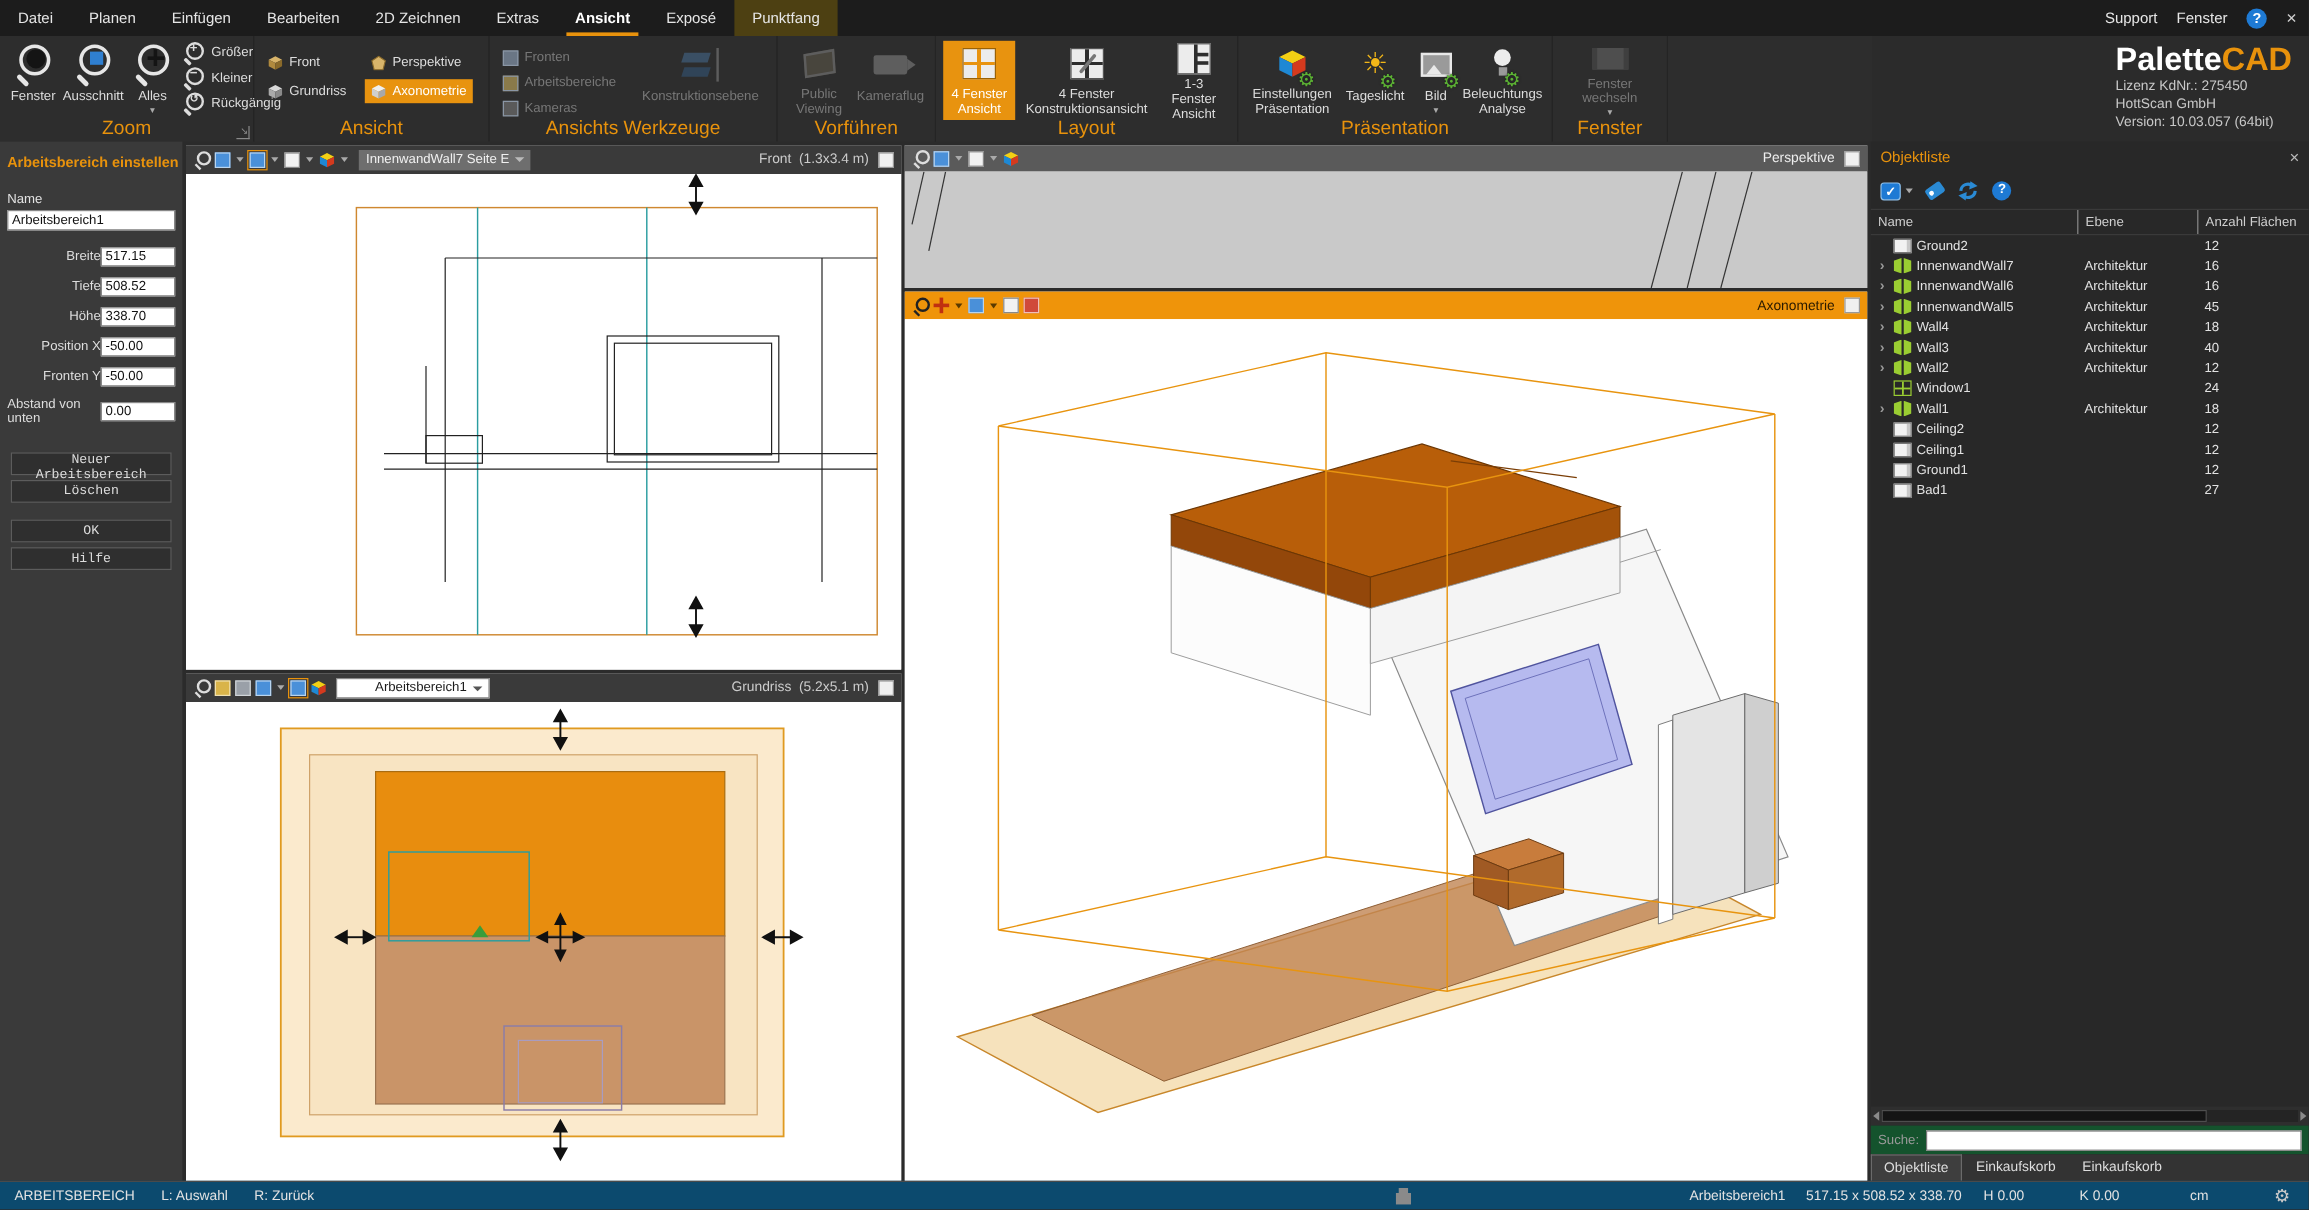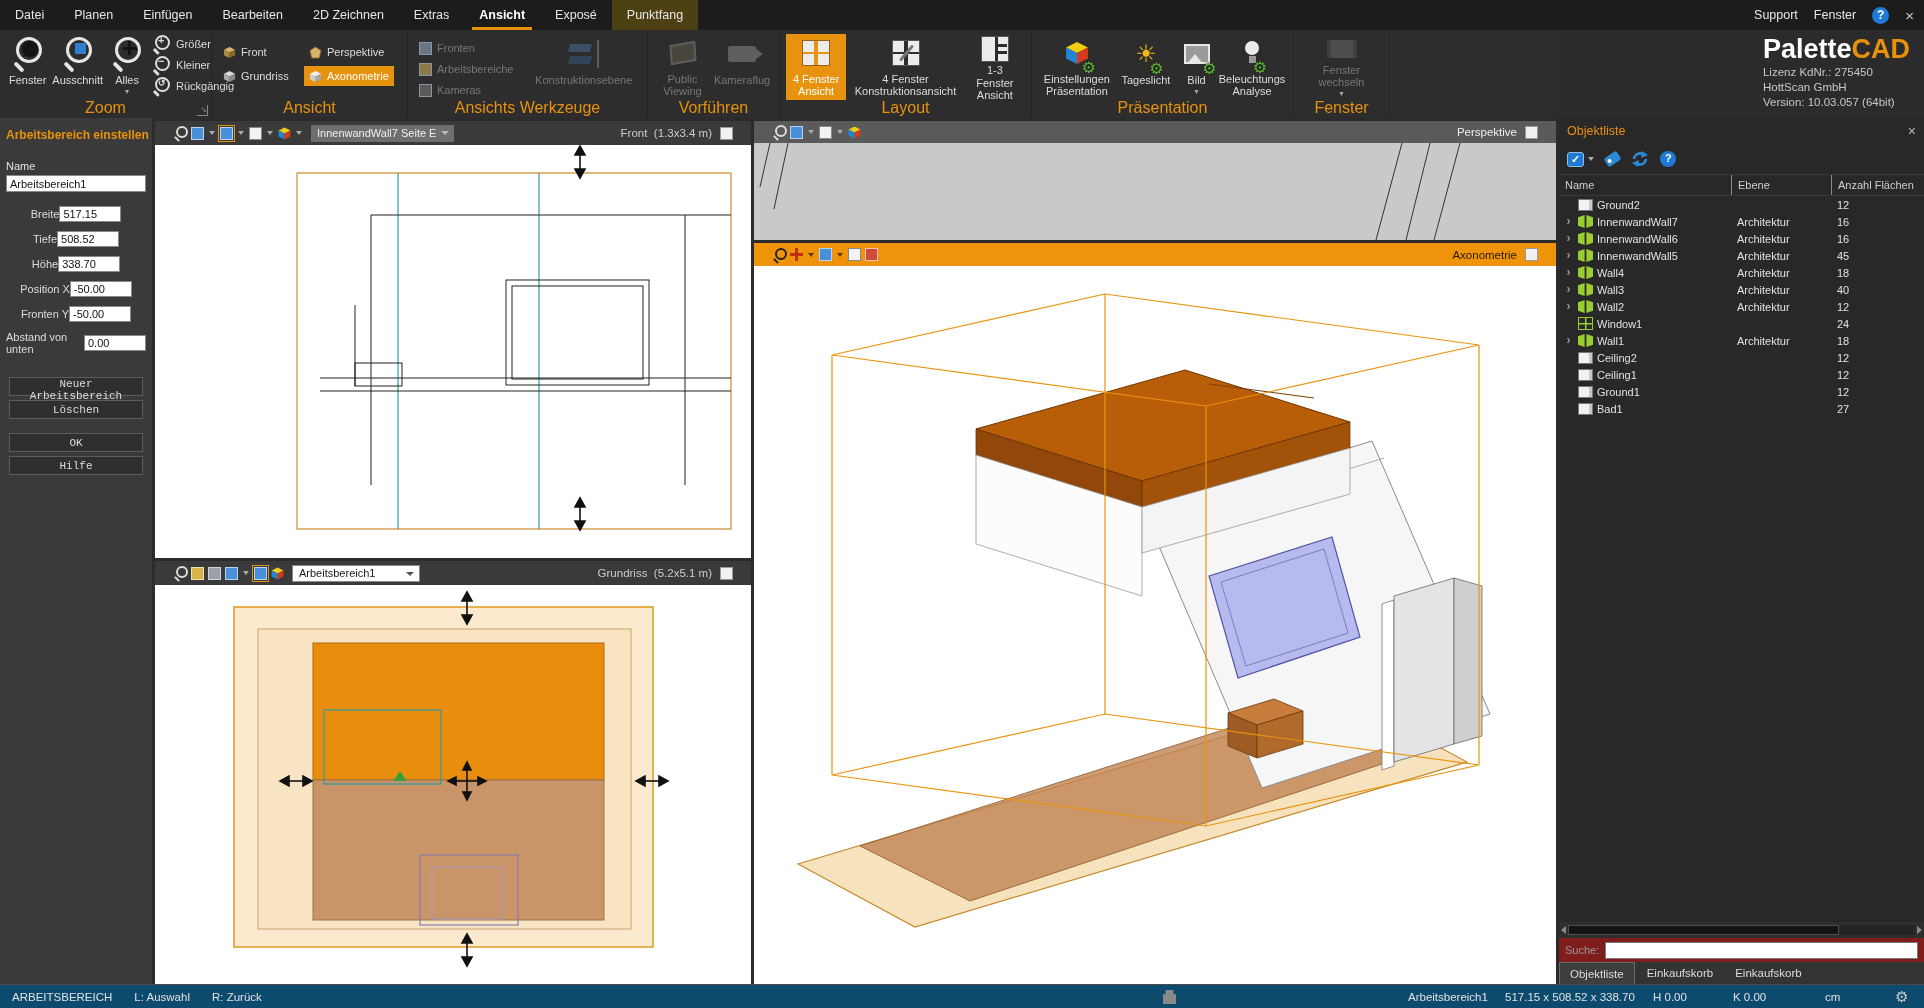--- a/index.html
+++ b/index.html
@@ -110,33 +110,33 @@
   .brand .logo .w { color:#fff; } .brand .logo .o { color:#e8920c; }
   .brand .sub { font-size:11.5px; color:#c8c8c8; margin-top:3px; }
 
   
   .lpanel { position:absolute; left:0; top:118px; width:152px; height:866px; background:#3a3a3a;
     padding:6px 6px; font-size:11px; }
   .lpanel h2 { font-size:12px; color:#e8920c; font-weight:bold; margin:4px 0 18px 0; white-space:nowrap; }
   .lpanel label { color:#e2e2e2; display:block; }
   .name-input { width:140px; height:17px; border:1px solid #888; background:#fff; color:#111;
     font-size:11px; padding:0 3px; margin-top:3px; }
-  .frow { display:flex; align-items:center; justify-content:center; margin-top:9px; }
+  .frow { display:flex; align-items:center; justify-content:flex-end; margin-top:9px; }
   .frow input { width:62px; height:16px; border:1px solid #888; background:#fff; color:#111;
     font-size:11px; padding:0 3px; text-align:left; }
   .fields { margin-top:14px; }
   .lbtns { margin-top:22px; display:flex; flex-direction:column; align-items:center; gap:4px; }
   .lbtn { width:134px; height:19px; background:#2f2f2f; border:1px solid #5c5c5c; color:#ddd;
     font-size:11px; font-family:Liberation Mono, monospace; }
   .lbtn.gap { margin-top:10px; }
 
   
   .vp { position:absolute; background:#fff; }
   .vp-toolbar { height:24px; background:#3a3a3a; display:flex; align-items:center; gap:4px;
-    padding:0 18px; font-size:11.5px; color:#ccc; }
+    padding:0 6px; font-size:11.5px; color:#ccc;text-align:right; }
   .vp-title-right { margin-left:auto; display:flex; align-items:center; gap:8px; white-space:nowrap; }
   .vp-check { width:13px; height:13px; background:#f0f0f0; border:1px solid #999; flex:0 0 13px; }
   .vp-body { position:relative; background:#fff; overflow:hidden; }
   .tb-mag { position:relative; width:14px; height:14px; flex:0 0 14px; }
   .tb-mag::before { content:""; position:absolute; top:0; left:3px; width:8px; height:8px;
     border:2px solid #ddd; border-radius:50%; }
   .tb-mag::after { content:""; position:absolute; left:1px; bottom:0; width:6px; height:2px;
     background:#ddd; transform:rotate(45deg); }
   .tb-mag.dark::before { border-color:#222; } .tb-mag.dark::after { background:#222; }
   .tb-pane { width:13px; height:13px; background:#4a90d9; border:1px solid #b9d4ee; flex:0 0 13px; }
@@ -202,21 +202,21 @@
     linear-gradient(#9acd32,#9acd32) 50% 0/1.5px 100% no-repeat,
     linear-gradient(#9acd32,#9acd32) 0 50%/100% 1.5px no-repeat; }
   .row-icon.slab { width:13px; height:12px; background:#f2f2f2; border:1px solid #777;
     box-shadow:inset -3px 0 0 #c9c9c9; }
   .rp-scroll { height:16px; display:flex; align-items:center; background:#2e2e2e; padding:0 2px; gap:2px; }
   .sc-ar { width:0; height:0; border-top:4px solid transparent; border-bottom:4px solid transparent; }
   .sc-ar.l { border-right:5px solid #8a8a8a; }
   .sc-ar.r { border-left:5px solid #8a8a8a; }
   .sc-track { flex:1; height:10px; background:#242424; position:relative; }
   .sc-thumb { position:absolute; left:0; top:0; height:10px; width:78%; background:#141414; border:1px solid #4e4e4e; }
-  .rp-search { height:24px; display:flex; align-items:center; gap:6px; padding:0 6px; background:#7f1d1d; }
+  .rp-search { height:24px; display:flex; align-items:center; gap:6px; padding:0 6px; background:#14532d; }
   .rp-search label { color:#9a9a9a; }
   .rp-search input { flex:1; height:17px; border:1px solid #777; background:#fff; color:#111; font-size:11px; padding:0 3px; }
   .rp-tabs { height:22px; display:flex; align-items:stretch; gap:2px; background:#333; padding:0 0; }
   .rp-tab { padding:0 10px; display:flex; align-items:center; color:#ddd; font-size:11.5px; }
   .rp-tab.active { background:#3e3e3e; border:1px solid #6a6a6a; border-bottom:none; }
 
   
   .statusbar { position:absolute; left:0; top:984px; width:1924px; height:24px; background:#0c4a6e;
     border-top:1px solid #4a4a4a; font-size:11.5px; color:#e2e2e2; }
   .statusbar .sb { position:absolute; top:0; height:24px; display:flex; align-items:center; }

